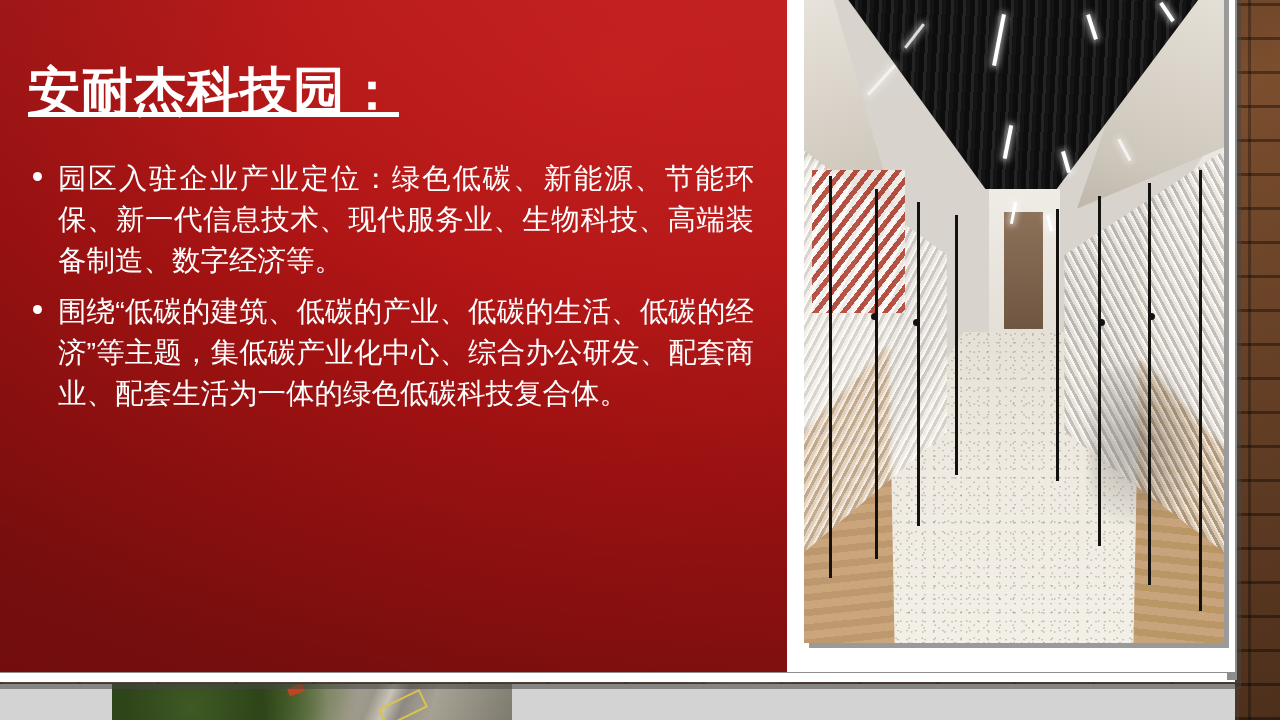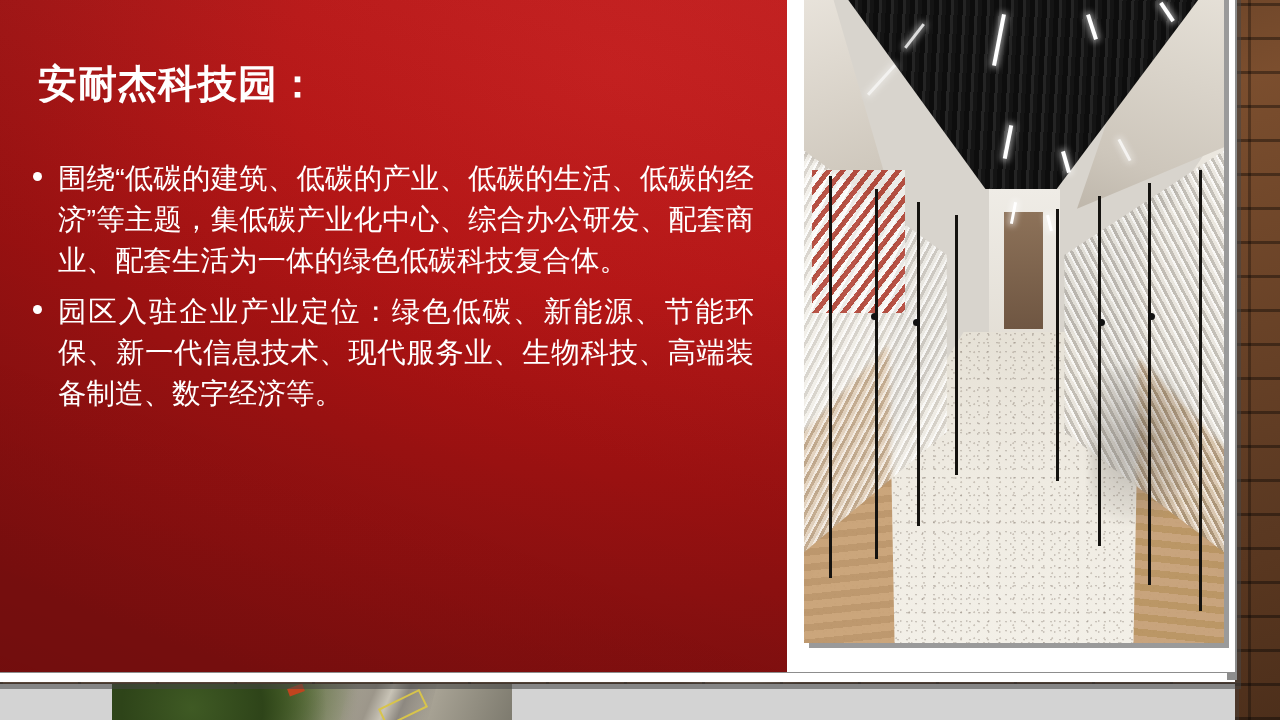--- a/index.html
+++ b/index.html
@@ -53,28 +53,29 @@
   }
   .red-panel::after {
     content: "";
     position: absolute; inset: 0;
     background: linear-gradient(200deg, rgba(255,255,255,0.05) 0%, rgba(0,0,0,0.06) 55%, rgba(0,0,0,0.16) 100%);
     pointer-events: none;
   }
 
   .slide-title {
     position: absolute;
-    left: 46px; top: 72px;
+    left: 36px; top: 72px;
     width: 700px;
     color: #ffffff;
-    font-size: 39px;
+    font-size: 52px;
     font-weight: bold;
     letter-spacing: 1px;
     line-height: 1.15;
     z-index: 3;
+    text-decoration: underline;
   }
 
   .bullet-list {
     position: absolute;
     left: 38px; top: 168px;
     width: 724px;
     z-index: 3;
     list-style: none;
   }
   .bullet-item {
@@ -346,25 +347,25 @@
     <div class="shadow-right"></div>
     <div class="shadow-bottom"></div>
 
     <div class="red-panel">
 
       <div class="slide-title">安耐杰科技园：</div>
 
       <ul class="bullet-list">
         <li class="bullet-item">
           <span class="dot"></span>
-          <span>围绕“低碳的建筑、低碳的产业、低碳的生活、低碳的经济”等主题，集低碳产业化中心、综合办公研发、配套商业、配套生活为一体的绿色低碳科技复合体。</span>
+          <span>园区入驻企业产业定位：绿色低碳、新能源、节能环保、新一代信息技术、现代服务业、生物科技、高端装备制造、数字经济等。</span>
         </li>
         <li class="bullet-item">
           <span class="dot"></span>
-          <span>园区入驻企业产业定位：绿色低碳、新能源、节能环保、新一代信息技术、现代服务业、生物科技、高端装备制造、数字经济等。</span>
+          <span>围绕“低碳的建筑、低碳的产业、低碳的生活、低碳的经济”等主题，集低碳产业化中心、综合办公研发、配套商业、配套生活为一体的绿色低碳科技复合体。</span>
         </li>
       </ul>
     </div>
 
     <div class="photo-frame">
       <div class="photo-inner-shadow"></div>
       <div class="photo">
         <div class="corridor">
 
           <div class="far-wall"></div>

